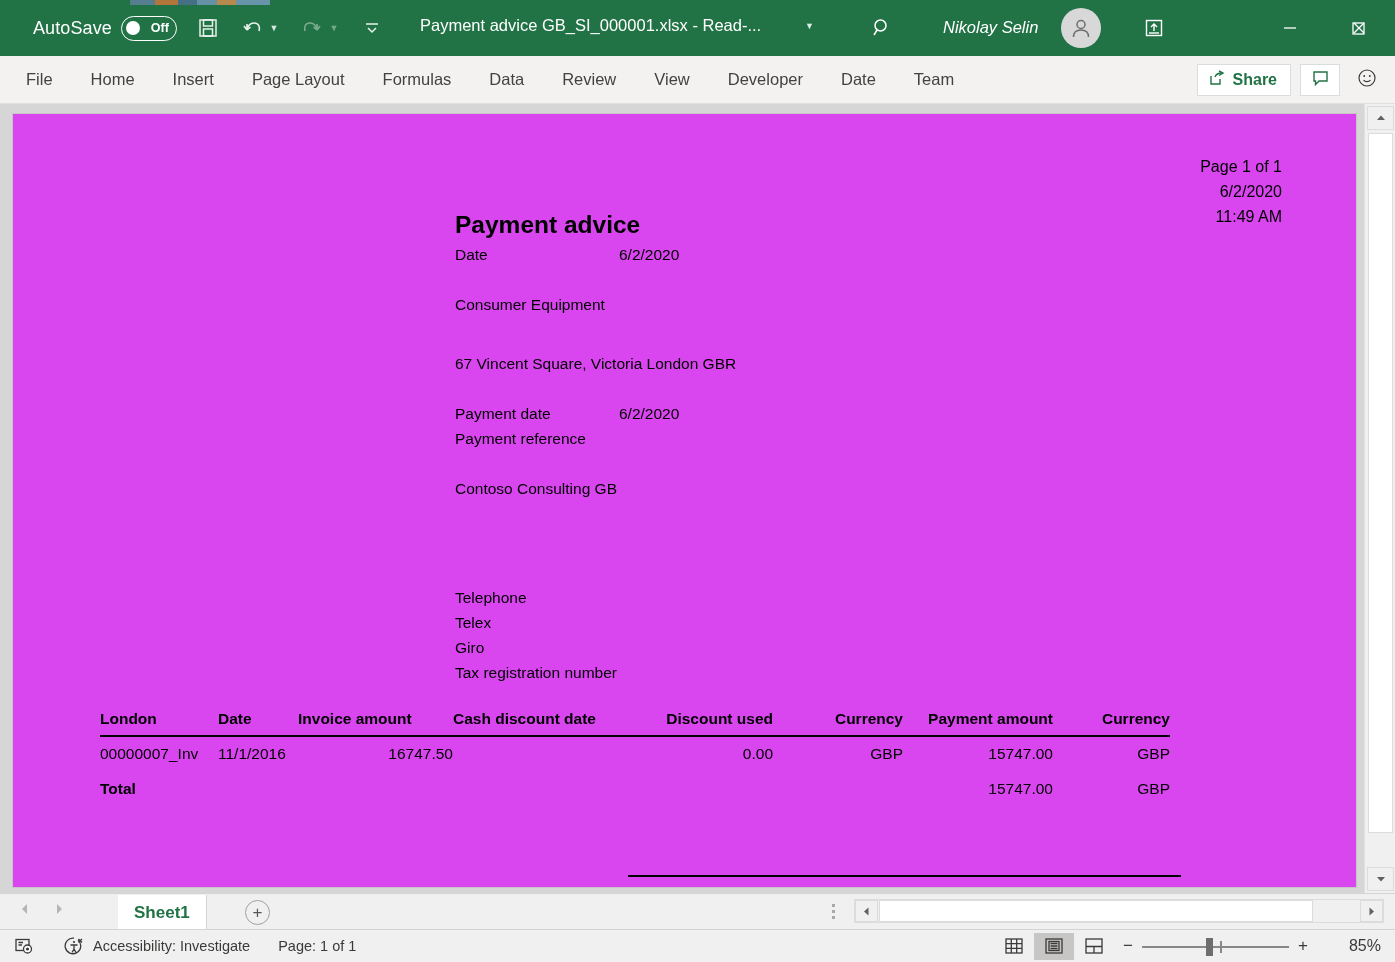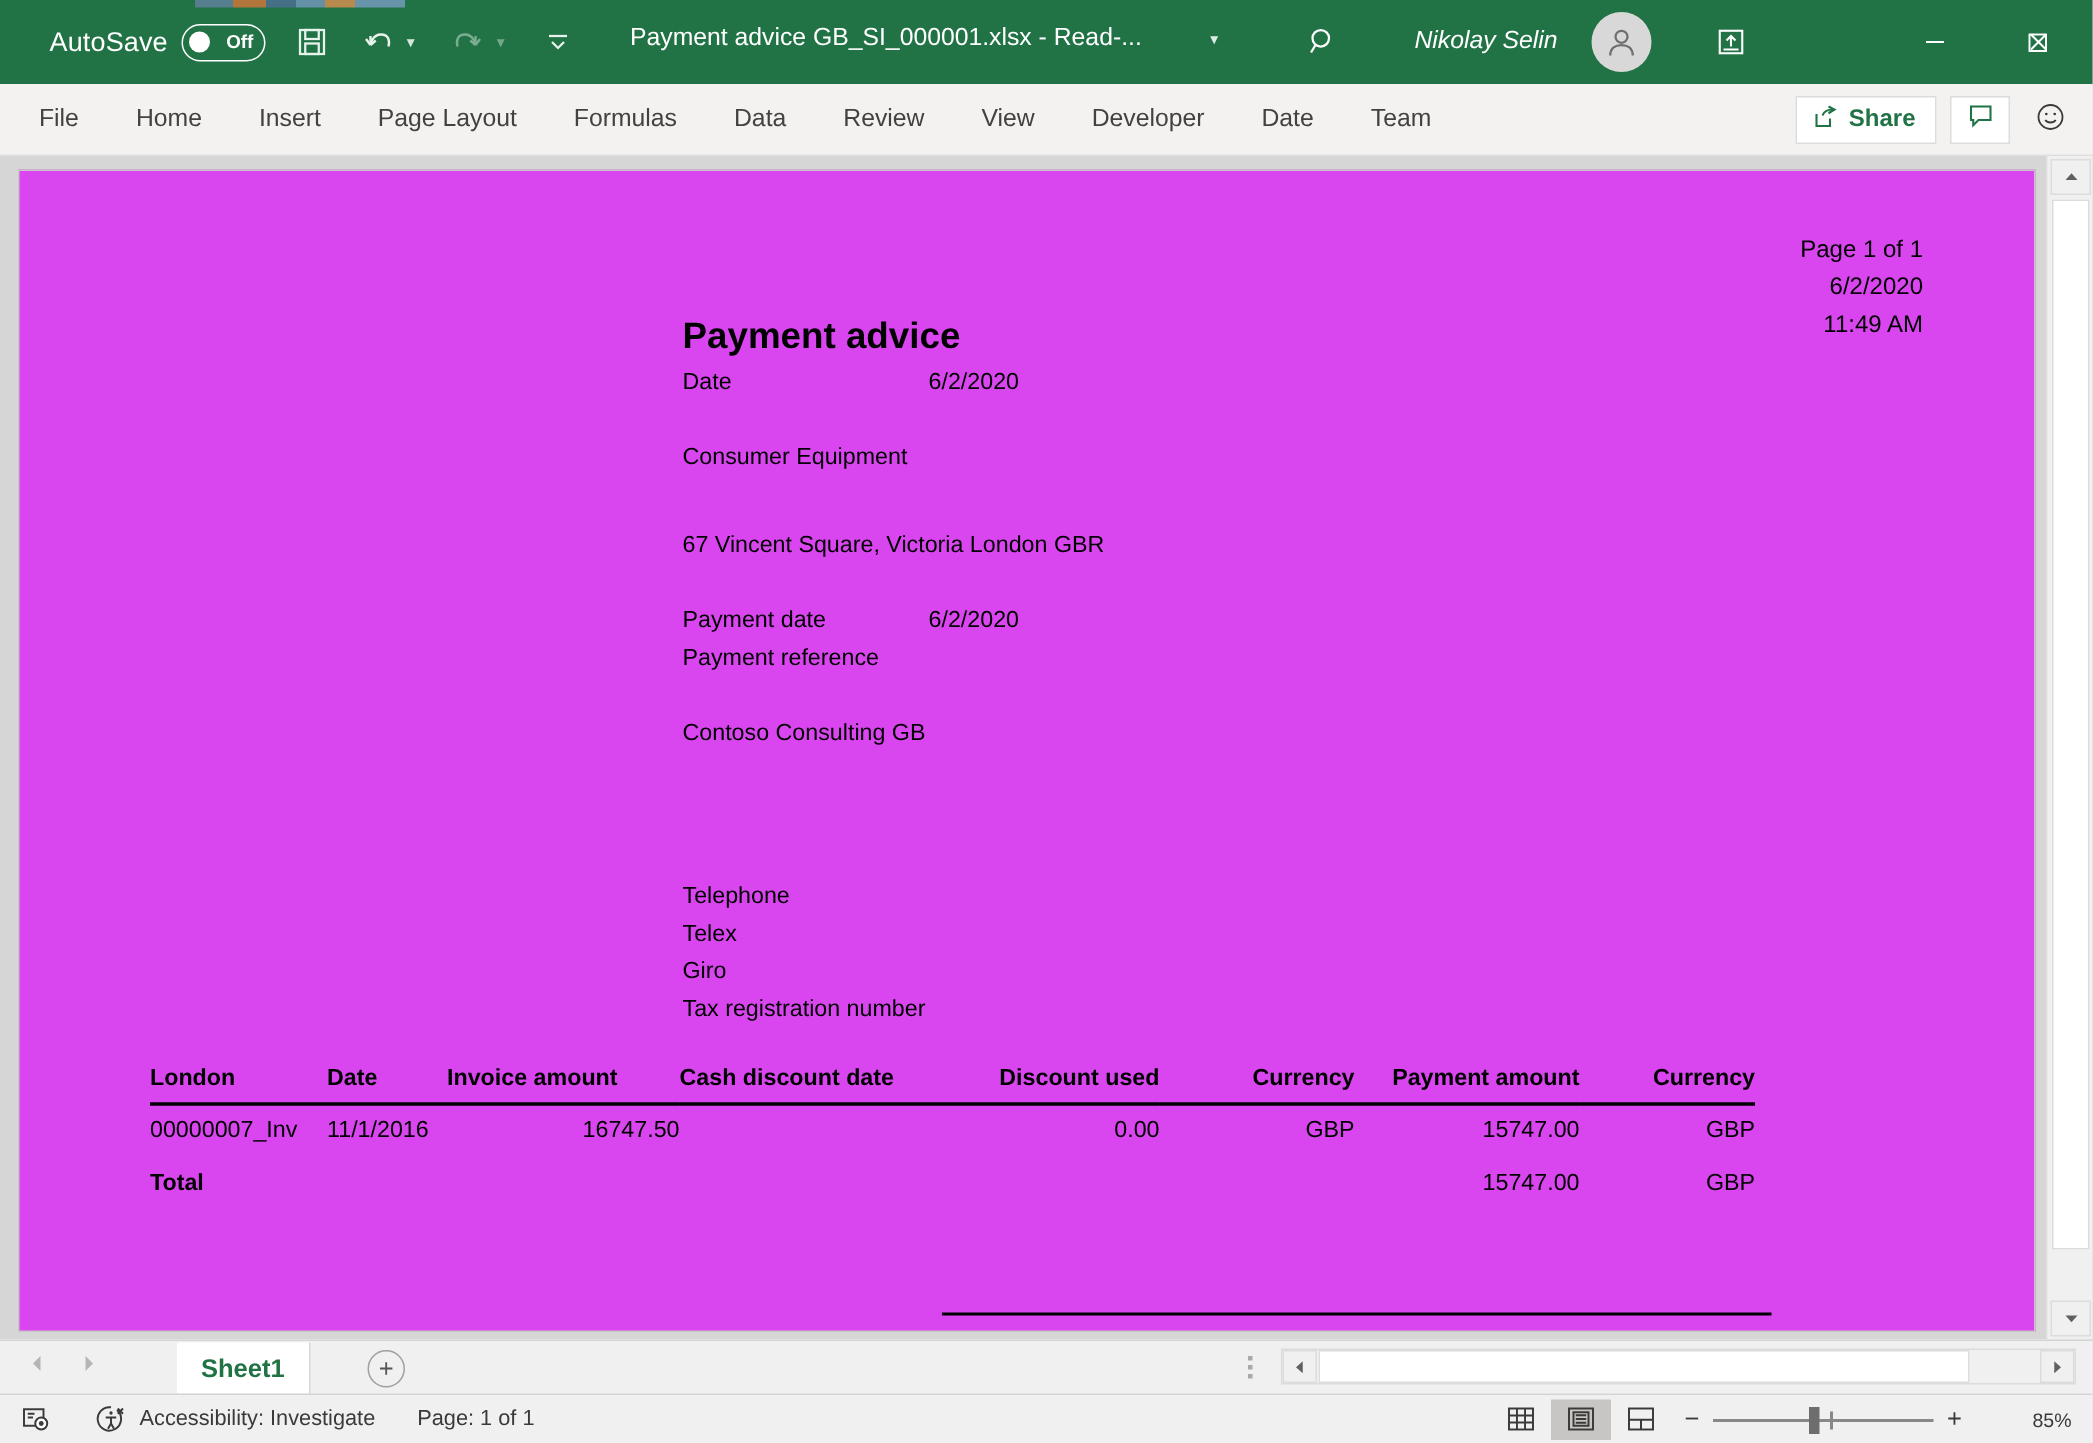--- a/index.html
+++ b/index.html
@@ -356,21 +356,21 @@
   .zs-mid {
     position: absolute; left: 78px; top: 8px;
     width: 2px; height: 12px; background: #8a8886;
   }
   .zs-thumb {
     position: absolute; left: 64px; top: 5px;
     width: 7px; height: 18px; background: #6e6e6e;
   }
   .zoom-pct {
     width: 58px; text-align: right;
-    font-size: 13px; color: #3b3a39;
+    font-size: 16px; color: #3b3a39;
     margin-left: 6px;
   }
 </style>
 </head>
 <body>
 
 <div class="titlebar">
   <div class="tb-sliver"></div>
 
   <span class="autosave-label">AutoSave</span>

